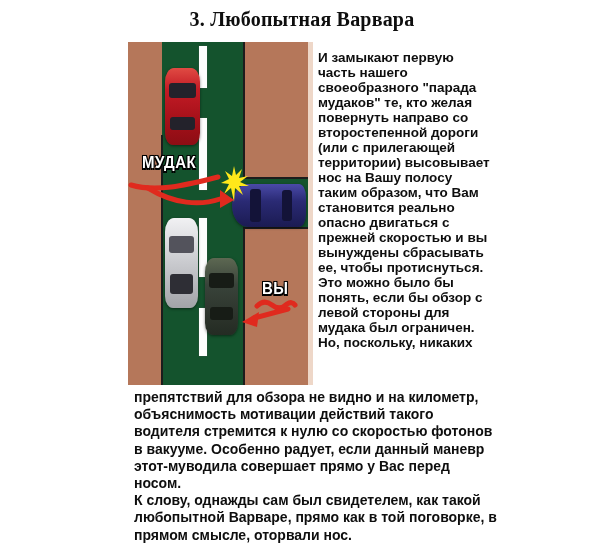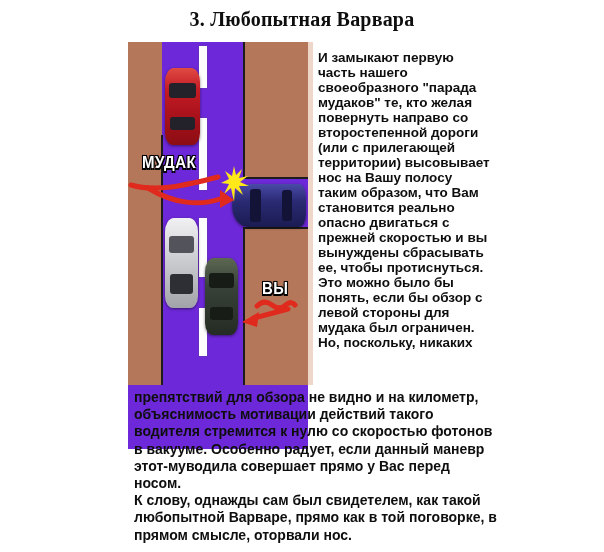--- a/index.html
+++ b/index.html
@@ -8,22 +8,22 @@
     font-family:"Liberation Sans",sans-serif;color:#0e0e0e;
     position:relative;overflow:hidden;
   }
   .page{position:absolute;inset:0;}
   .title{
     position:absolute;top:8px;left:0;width:604px;text-align:center;
     font-size:20px;font-weight:bold;letter-spacing:.2px;font-family:Liberation Serif, serif;
   }
   
   .diagram{
-    position:absolute;left:128px;top:42px;width:180px;height:407px;
-    background:#6d28d9; 
+    position:absolute;left:128px;top:42px;width:180px;height:343px;
+    background:#14532d; 
     text-align:right;
   }
   .edge-strip{
     position:absolute;left:308px;top:42px;width:5px;height:343px;
     background:#eed7c8;
   }
   .shoulder{position:absolute;background:#b5775a;}
   .sh-left{left:0;top:0;width:34px;height:343px;}
   .sh-rt{left:115px;top:0;width:65px;height:137px;
     border-left:2px solid #1c1c1c;border-bottom:2px solid #1c1c1c;box-sizing:border-box;}

